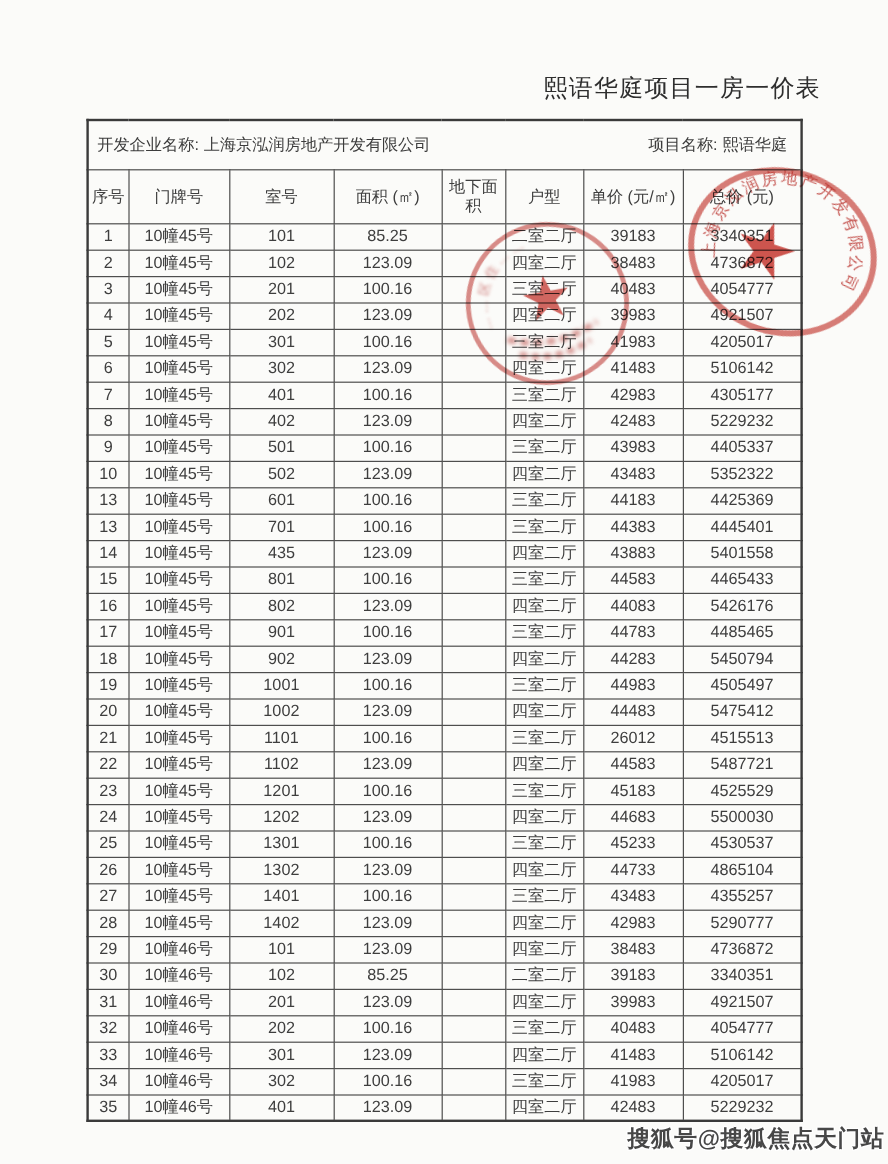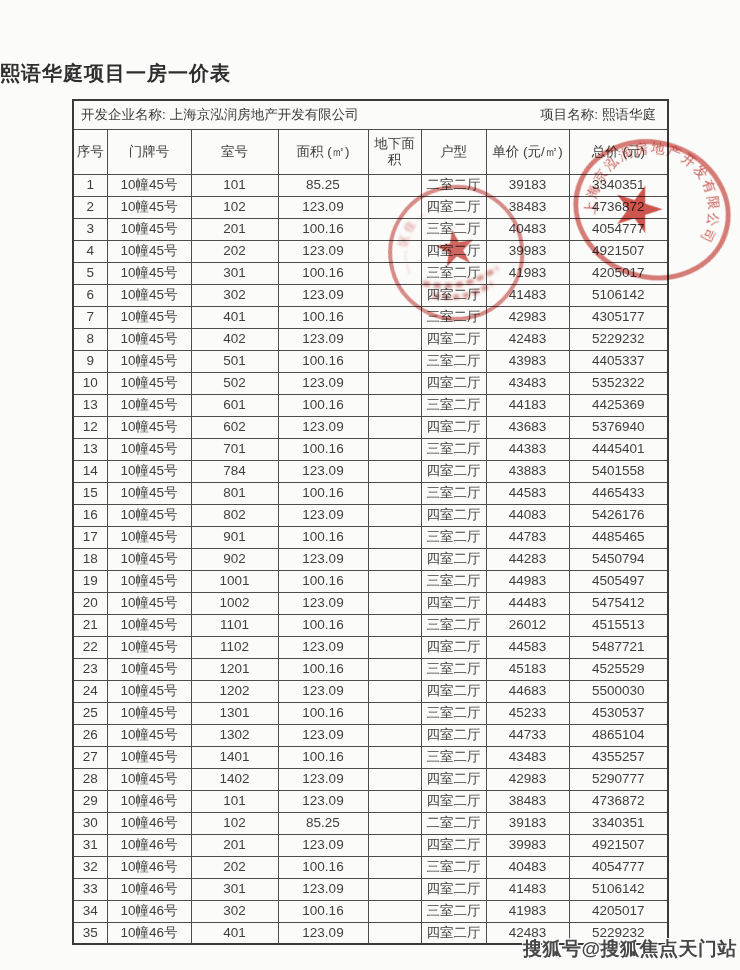--- a/index.html
+++ b/index.html
@@ -4,39 +4,39 @@
 <style>
   html,body{margin:0;padding:0;}
   body{
     width:740px;height:970px;position:relative;overflow:hidden;
     background:#fbfbf9;
     font-family:"Liberation Sans","DejaVu Sans",sans-serif;
     color:#3e3e3e;
   }
   .page-title{
     position:absolute;top:60px;left:0;width:684px;
-    text-align:left;font-size:20px;font-weight:bold;
+    text-align:right;font-size:20px;font-weight:normal;
     color:#2e2e2e;letter-spacing:1px;
   }
   .doc-table{
     position:absolute;left:72px;top:99px;
     border-collapse:collapse;table-layout:fixed;width:595px;
     border:2px solid #3a3a3a;
     background:transparent;
   }
   .doc-table td,.doc-table th{
     border:1px solid #4e4e4e;
     padding:0;margin:0;
     font-size:13.5px;font-weight:normal;
     color:#3e3e3e;text-align:center;vertical-align:middle;
     line-height:1.15;
     overflow:hidden;white-space:normal;
   }
   tr.info-row{height:29px;}
-  .info-cell{padding:0 7px !important;}
+  .info-cell{padding:12px 7px !important;}
   .info-flex{display:flex;justify-content:space-between;align-items:center;width:100%;}
   .info-left,.info-right{white-space:nowrap;font-size:13.5px;color:#3c3c3c;}
   .info-left span{margin-right:4px;}
   .info-right span{margin-right:4px;margin-top:44px;}
   tr.head-row{height:45px;}
   tr.head-row th{font-size:13.5px;padding:0 2px;}
   tr.data-row{height:22px;}
   tr.data-row td{font-size:13.5px;}
   .seal{
     position:absolute;z-index:5;
@@ -196,43 +196,33 @@
     <td>13</td>
     <td>10幢45号</td>
     <td>601</td>
     <td>100.16</td>
     <td></td>
     <td>三室二厅</td>
     <td>44183</td>
     <td>4425369</td>
   </tr>
       <tr class="data-row">
-    <td>12</td>
-    <td>10幢45号</td>
-    <td>602</td>
-    <td>123.09</td>
-    <td></td>
-    <td>四室二厅</td>
-    <td>43683</td>
-    <td>5376940</td>
-  </tr>
-      <tr class="data-row">
     <td>13</td>
     <td>10幢45号</td>
     <td>701</td>
     <td>100.16</td>
     <td></td>
     <td>三室二厅</td>
     <td>44383</td>
     <td>4445401</td>
   </tr>
       <tr class="data-row">
     <td>14</td>
     <td>10幢45号</td>
-    <td>784</td>
+    <td>435</td>
     <td>123.09</td>
     <td></td>
     <td>四室二厅</td>
     <td>43883</td>
     <td>5401558</td>
   </tr>
       <tr class="data-row">
     <td>15</td>
     <td>10幢45号</td>
     <td>801</td>

